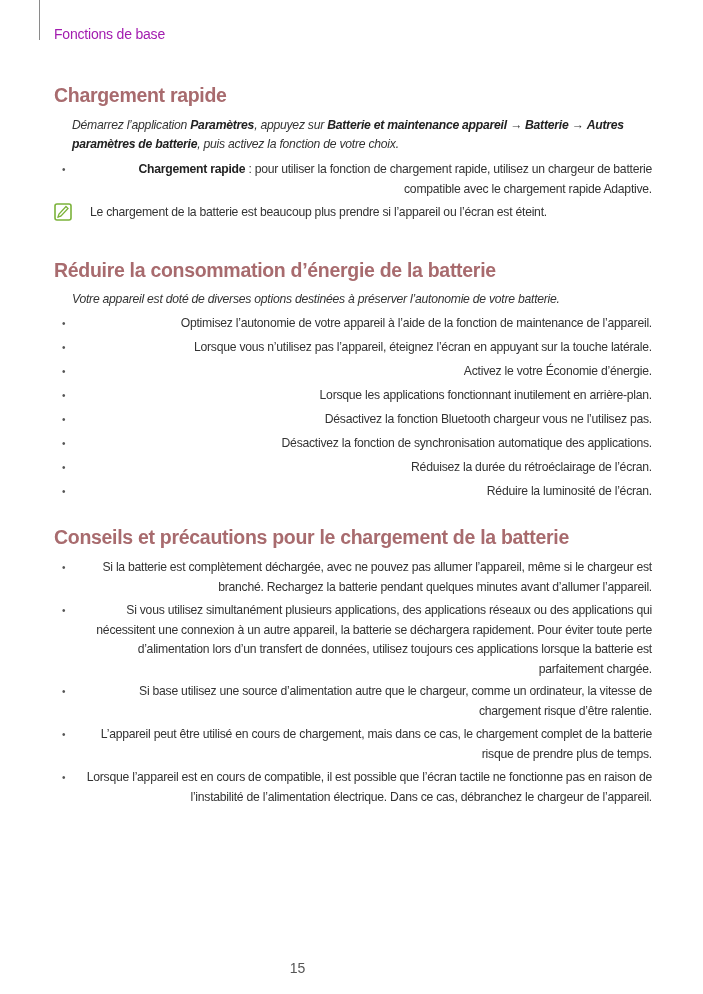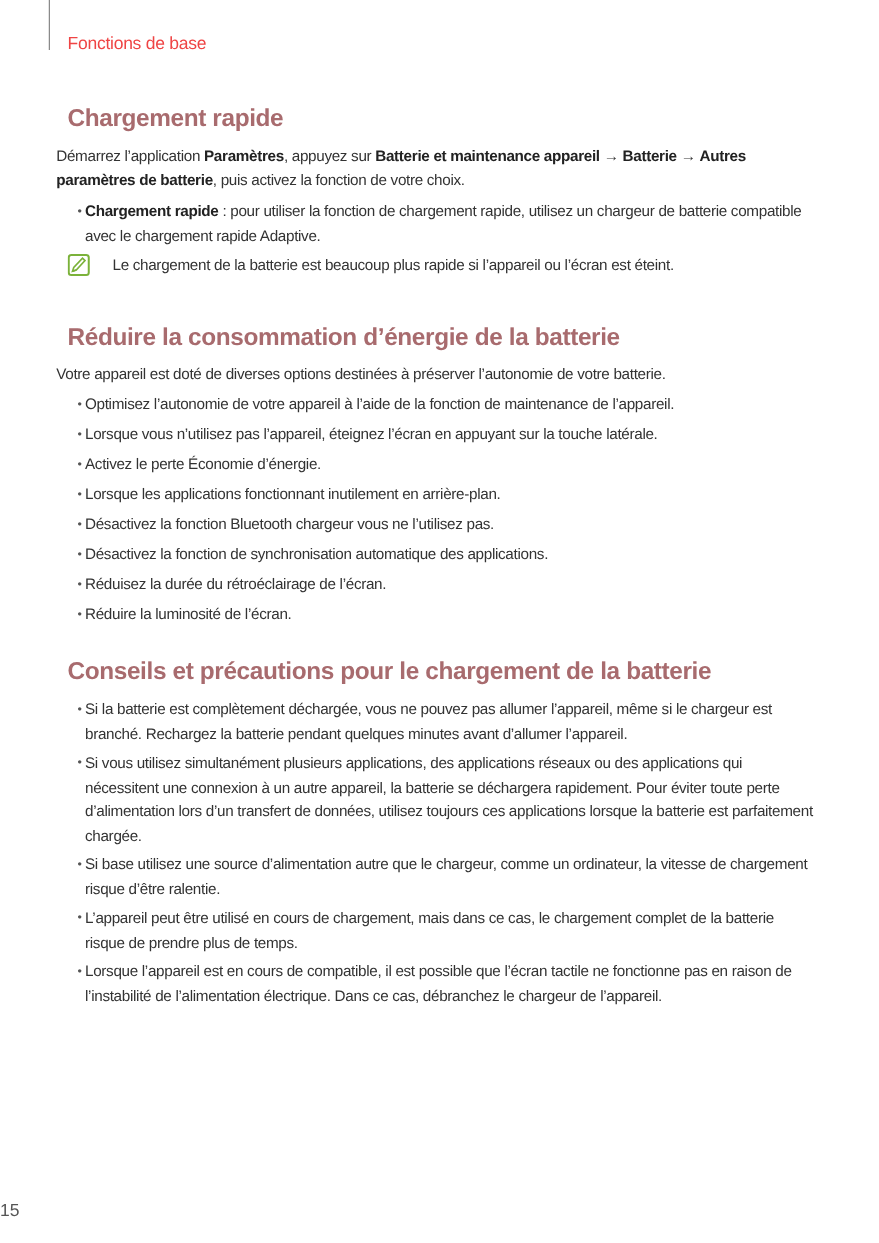--- a/index.html
+++ b/index.html
@@ -1,64 +1,64 @@
 <!DOCTYPE html>
 <html><head>
 <meta charset="utf-8">
 <style>
   html, body { margin:0; padding:0; background:#ffffff; }
   body { width:703px; height:994px; position:relative; overflow:hidden;
          font-family:"Liberation Sans", sans-serif; color:#3a3a3a; }
   .header-rule { position:absolute; left:39px; top:0; width:1px; height:40px; background:#8a8a8a; }
-  .header-title { position:absolute; left:54px; top:26px; font-size:14px; color:#ef4444; letter-spacing:-0.2px; }
+  .header-title { position:absolute; left:54px; top:26px; font-size:14px; color:#a21caf; letter-spacing:-0.2px; }
   h2 { position:absolute; left:54px; margin:0; font-size:19.5px; font-weight:bold; color:#a86b6e; letter-spacing:-0.3px; }
-  .p { position:absolute; left:45px; width:600px; font-size:12.2px; line-height:19px; color:#333; letter-spacing:-0.25px; }
+  .p { position:absolute; left:72px; width:600px; font-size:12.2px; line-height:19px; color:#333; letter-spacing:-0.25px;font-style:italic; }
   .p b { font-weight:bold; color:#222; }
   .bullet { position:absolute; left:62px; width:590px; font-size:12.2px; line-height:19.5px; color:#333; letter-spacing:-0.25px; }
   .bullet .dot { position:absolute; left:0; top:0; width:10px; color:#555; font-size:10px; }
-  .bullet .txt { display:block; margin-left:6px; }
+  .bullet .txt { display:block; margin-left:22px;text-align:right; }
   .bullet b { font-weight:bold; color:#222; }
   .note-icon { position:absolute; left:54px; top:203px; width:18px; height:18px; }
   .note-text { position:absolute; left:90px; top:205px; font-size:12.2px; color:#333; letter-spacing:-0.25px; }
-  .page-num { position:absolute; left:0; width:595px; top:960px; text-align:left; font-size:14px; color:#555; }
+  .page-num { position:absolute; left:0; width:595px; top:960px; text-align:center; font-size:14px; color:#555; }
 </style>
 </head>
 <body>
 
 <div class="header-rule"></div>
 <div class="header-title">Fonctions de base</div>
 
 <h2 style="top:84px">Chargement rapide</h2>
 <div class="p" style="top:116px">
   <span>Démarrez l’application </span><b>Paramètres</b><span>, appuyez sur </span><b>Batterie et maintenance appareil</b><span> → </span><b>Batterie</b><span> → </span><b>Autres paramètres de batterie</b><span>, puis activez la fonction de votre choix.</span>
 </div>
 <div class="bullet" style="top:160px">
   <span class="dot">•</span>
   <span class="txt"><b>Chargement rapide</b><span> : pour utiliser la fonction de chargement rapide, utilisez un chargeur de batterie compatible avec le chargement rapide Adaptive.</span></span>
 </div>
 <svg class="note-icon" viewBox="0 0 18 18">
   <rect x="1" y="1" width="16" height="16" rx="2" fill="none" stroke="#7bb23a" stroke-width="1.6"></rect>
   <path d="M4 14 L5 11 L12 3.5 L14 5.5 L7 13 Z" fill="none" stroke="#7bb23a" stroke-width="1.3"></path>
   <path d="M4 14 L7 13" stroke="#7bb23a" stroke-width="1.3"></path>
 </svg>
-<div class="note-text">Le chargement de la batterie est beaucoup plus rapide si l’appareil ou l’écran est éteint.</div>
+<div class="note-text">Le chargement de la batterie est beaucoup plus prendre si l’appareil ou l’écran est éteint.</div>
 
 <h2 style="top:259px">Réduire la consommation d’énergie de la batterie</h2>
 <div class="p" style="top:290px">Votre appareil est doté de diverses options destinées à préserver l’autonomie de votre batterie.</div>
 <div class="bullet" style="top:314px">
     <span class="dot">•</span>
     <span class="txt">Optimisez l’autonomie de votre appareil à l’aide de la fonction de maintenance de l’appareil.</span>
   </div>
 <div class="bullet" style="top:338px">
     <span class="dot">•</span>
     <span class="txt">Lorsque vous n’utilisez pas l’appareil, éteignez l’écran en appuyant sur la touche latérale.</span>
   </div>
 <div class="bullet" style="top:362px">
     <span class="dot">•</span>
-    <span class="txt">Activez le perte Économie d’énergie.</span>
+    <span class="txt">Activez le votre Économie d’énergie.</span>
   </div>
 <div class="bullet" style="top:386px">
     <span class="dot">•</span>
     <span class="txt">Lorsque les applications fonctionnant inutilement en arrière-plan.</span>
   </div>
 <div class="bullet" style="top:410px">
     <span class="dot">•</span>
     <span class="txt">Désactivez la fonction Bluetooth chargeur vous ne l’utilisez pas.</span>
   </div>
 <div class="bullet" style="top:434px">
@@ -70,21 +70,21 @@
     <span class="txt">Réduisez la durée du rétroéclairage de l’écran.</span>
   </div>
 <div class="bullet" style="top:482px">
     <span class="dot">•</span>
     <span class="txt">Réduire la luminosité de l’écran.</span>
   </div>
 
 <h2 style="top:526px">Conseils et précautions pour le chargement de la batterie</h2>
 <div class="bullet" style="top:558px">
     <span class="dot">•</span>
-    <span class="txt">Si la batterie est complètement déchargée, vous ne pouvez pas allumer l’appareil, même si le chargeur est branché. Rechargez la batterie pendant quelques minutes avant d’allumer l’appareil.</span>
+    <span class="txt">Si la batterie est complètement déchargée, avec ne pouvez pas allumer l’appareil, même si le chargeur est branché. Rechargez la batterie pendant quelques minutes avant d’allumer l’appareil.</span>
   </div>
 <div class="bullet" style="top:601px">
     <span class="dot">•</span>
     <span class="txt">Si vous utilisez simultanément plusieurs applications, des applications réseaux ou des applications qui nécessitent une connexion à un autre appareil, la batterie se déchargera rapidement. Pour éviter toute perte d’alimentation lors d’un transfert de données, utilisez toujours ces applications lorsque la batterie est parfaitement chargée.</span>
   </div>
 <div class="bullet" style="top:682px">
     <span class="dot">•</span>
     <span class="txt">Si base utilisez une source d’alimentation autre que le chargeur, comme un ordinateur, la vitesse de chargement risque d’être ralentie.</span>
   </div>
 <div class="bullet" style="top:725px">

